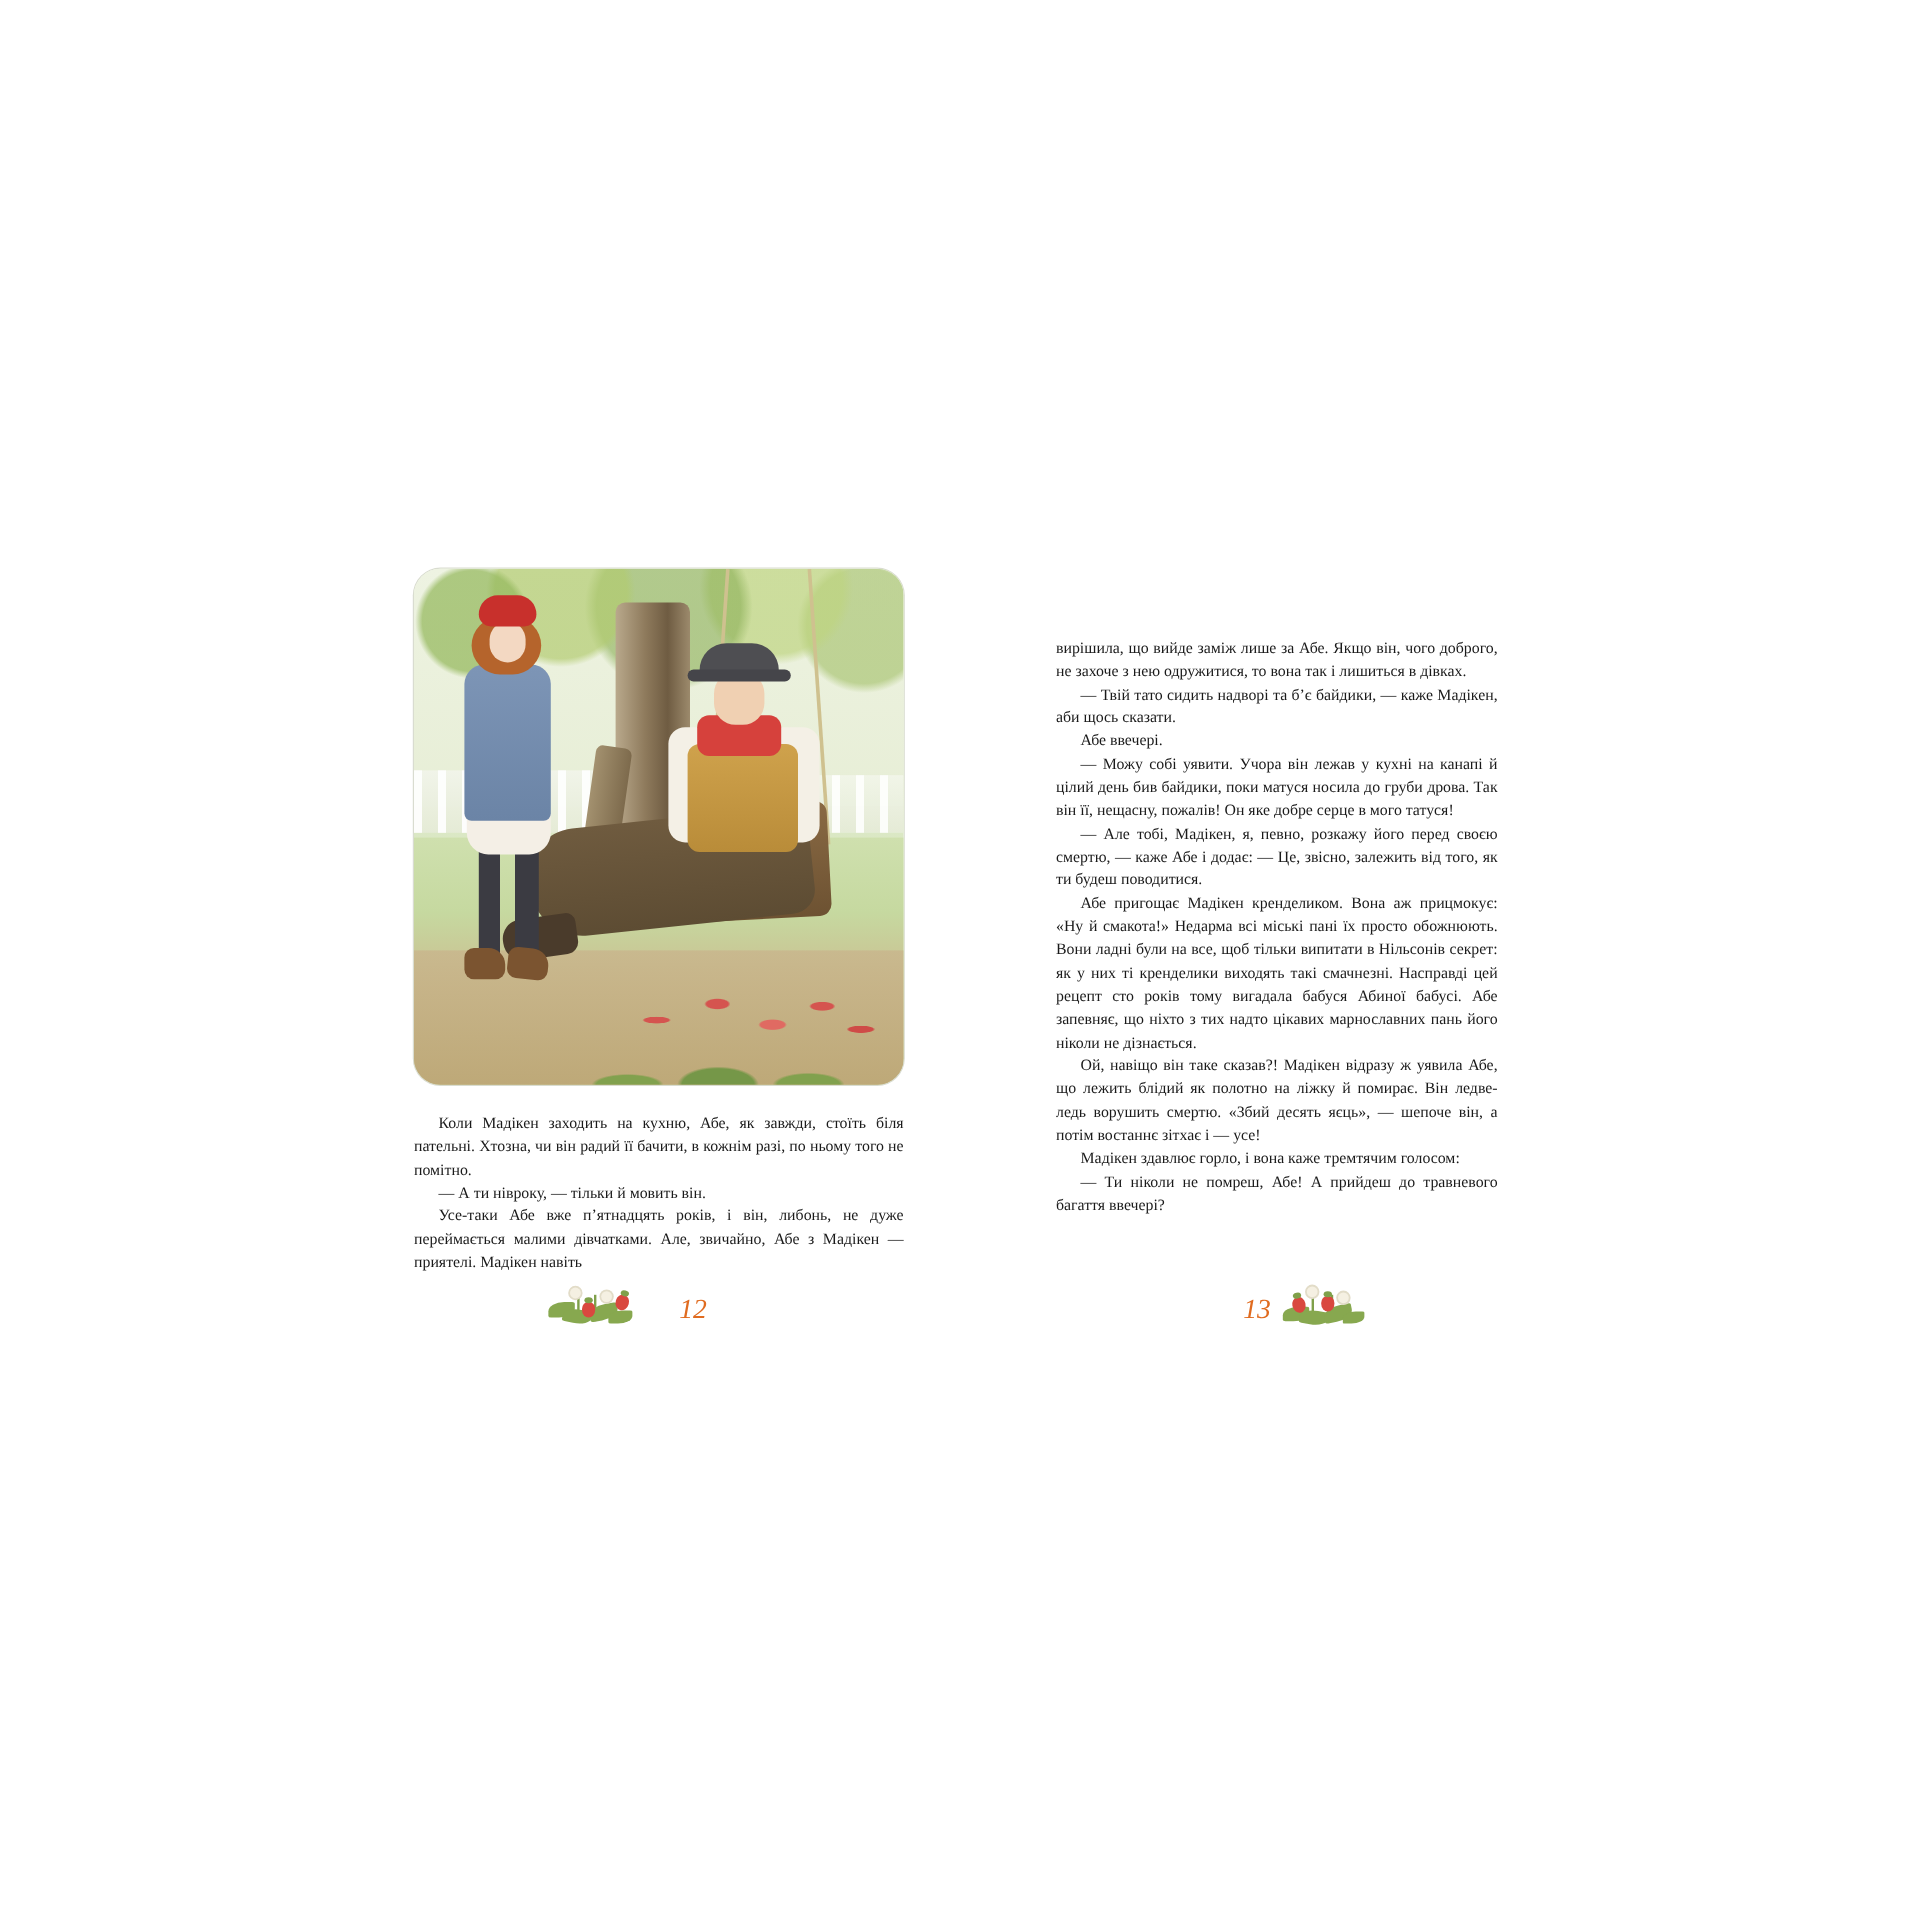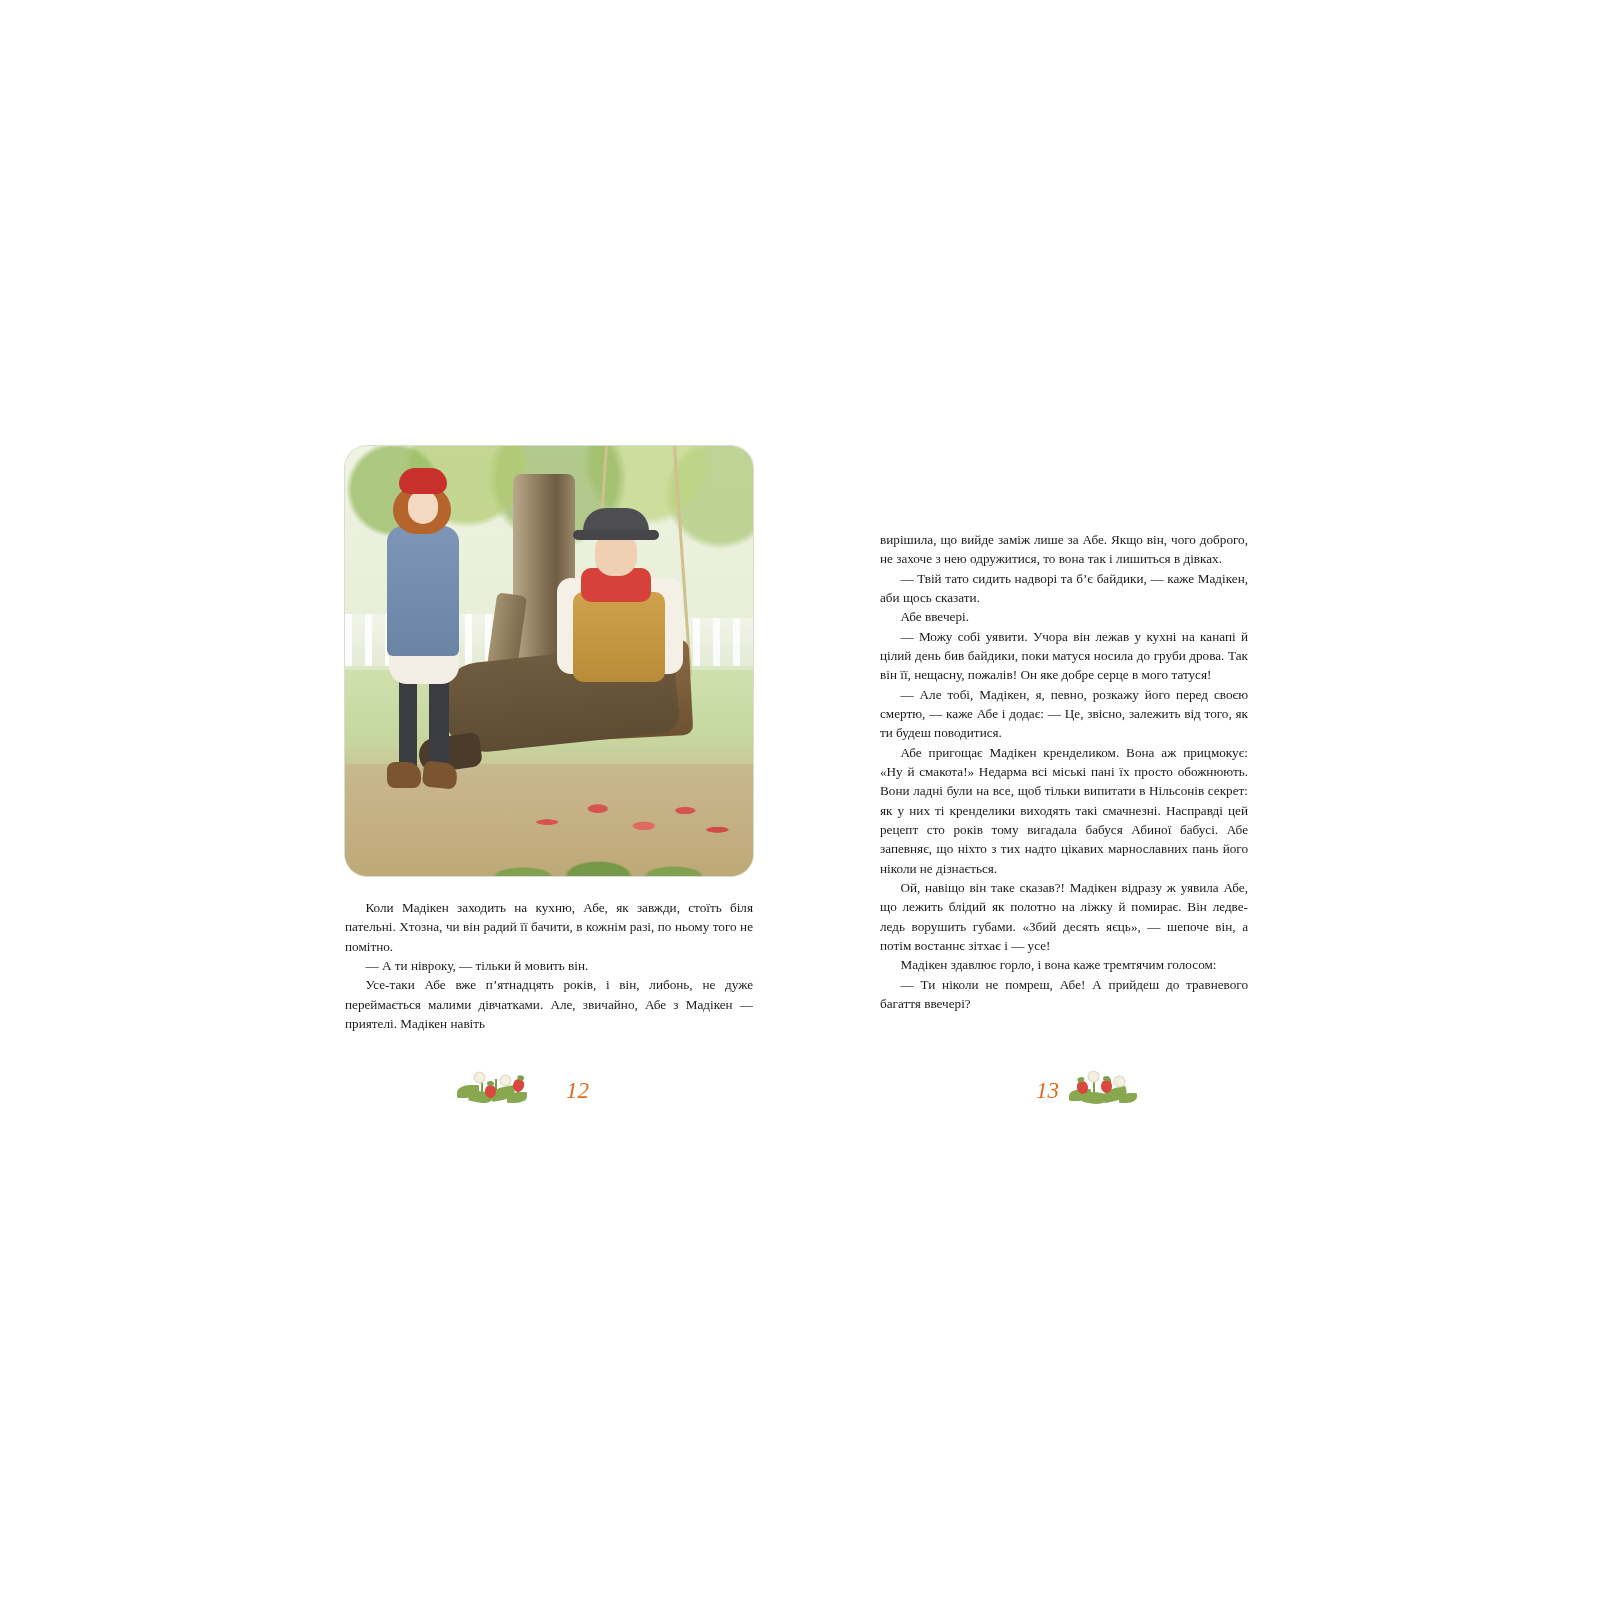--- a/index.html
+++ b/index.html
@@ -21,21 +21,21 @@
     top: 0;
     width: 1600px;
     height: 1600px;
     background: #ffffff;
   }
 
   
   .page-left {
     position: absolute;
     left: 345px;
-    top: 446px;
+    top: 474px;
     width: 420px;
     height: 640px;
   }
 
   .illustration {
     position: relative;
     width: 408px;
     height: 430px;
     border-radius: 22px;
     overflow: hidden;
@@ -335,21 +335,21 @@
     </div>
   </div>
 
   <div class="page-right col-text">
     <p class="noindent">вирішила, що вийде заміж лише за Абе. Якщо він, чого доброго, не захоче з нею одружитися, то вона так і лишиться в дівках.</p>
     <p>— Твій тато сидить надворі та б’є байдики, — каже Мадікен, аби щось сказати.</p>
     <p>Абе ввечері.</p>
     <p>— Можу собі уявити. Учора він лежав у кухні на канапі й цілий день бив байдики, поки матуся носила до груби дрова. Так він її, нещасну, пожалів! Он яке добре серце в мого татуся!</p>
     <p>— Але тобі, Мадікен, я, певно, розкажу його перед своєю смертю, — каже Абе і додає: — Це, звісно, залежить від того, як ти будеш поводитися.</p>
     <p>Абе пригощає Мадікен кренделиком. Вона аж прицмокує: «Ну й смакота!» Недарма всі міські пані їх просто обожнюють. Вони ладні були на все, щоб тільки випитати в Нільсонів секрет: як у них ті кренделики виходять такі смачнезні. Насправді цей рецепт сто років тому вигадала бабуся Абиної бабусі. Абе запевняє, що ніхто з тих надто цікавих марнославних пань його ніколи не дізнається.</p>
-    <p>Ой, навіщо він таке сказав?! Мадікен відразу ж уявила Абе, що лежить блідий як полотно на ліжку й помирає. Він ледве-ледь ворушить губами. «Збий десять яєць», — шепоче він, а потім востаннє зітхає і — усе!</p>
+    <p>Ой, навіщо він таке сказав?! Мадікен відразу ж уявила Абе, що лежить блідий як полотно на ліжку й помирає. Він ледве-ледь ворушить смертю. «Збий десять яєць», — шепоче він, а потім востаннє зітхає і — усе!</p>
     <p>Мадікен здавлює горло, і вона каже тремтячим голосом:</p>
     <p>— Ти ніколи не помреш, Абе! А прийдеш до травневого багаття ввечері?</p>
   </div>
 
   <div class="footer footer-left">
     <div class="vignette">
       <div class="v-stem" style="left:26px; top:10px; height:26px;"></div>
       <div class="v-stem" style="left:40px; top:14px; height:22px;"></div>
       <div class="v-leaf" style="left:2px;  top:20px; width:22px; height:13px;"></div>
       <div class="v-leaf" style="left:14px; top:26px; width:24px; height:12px; transform:rotate(12deg);"></div>

